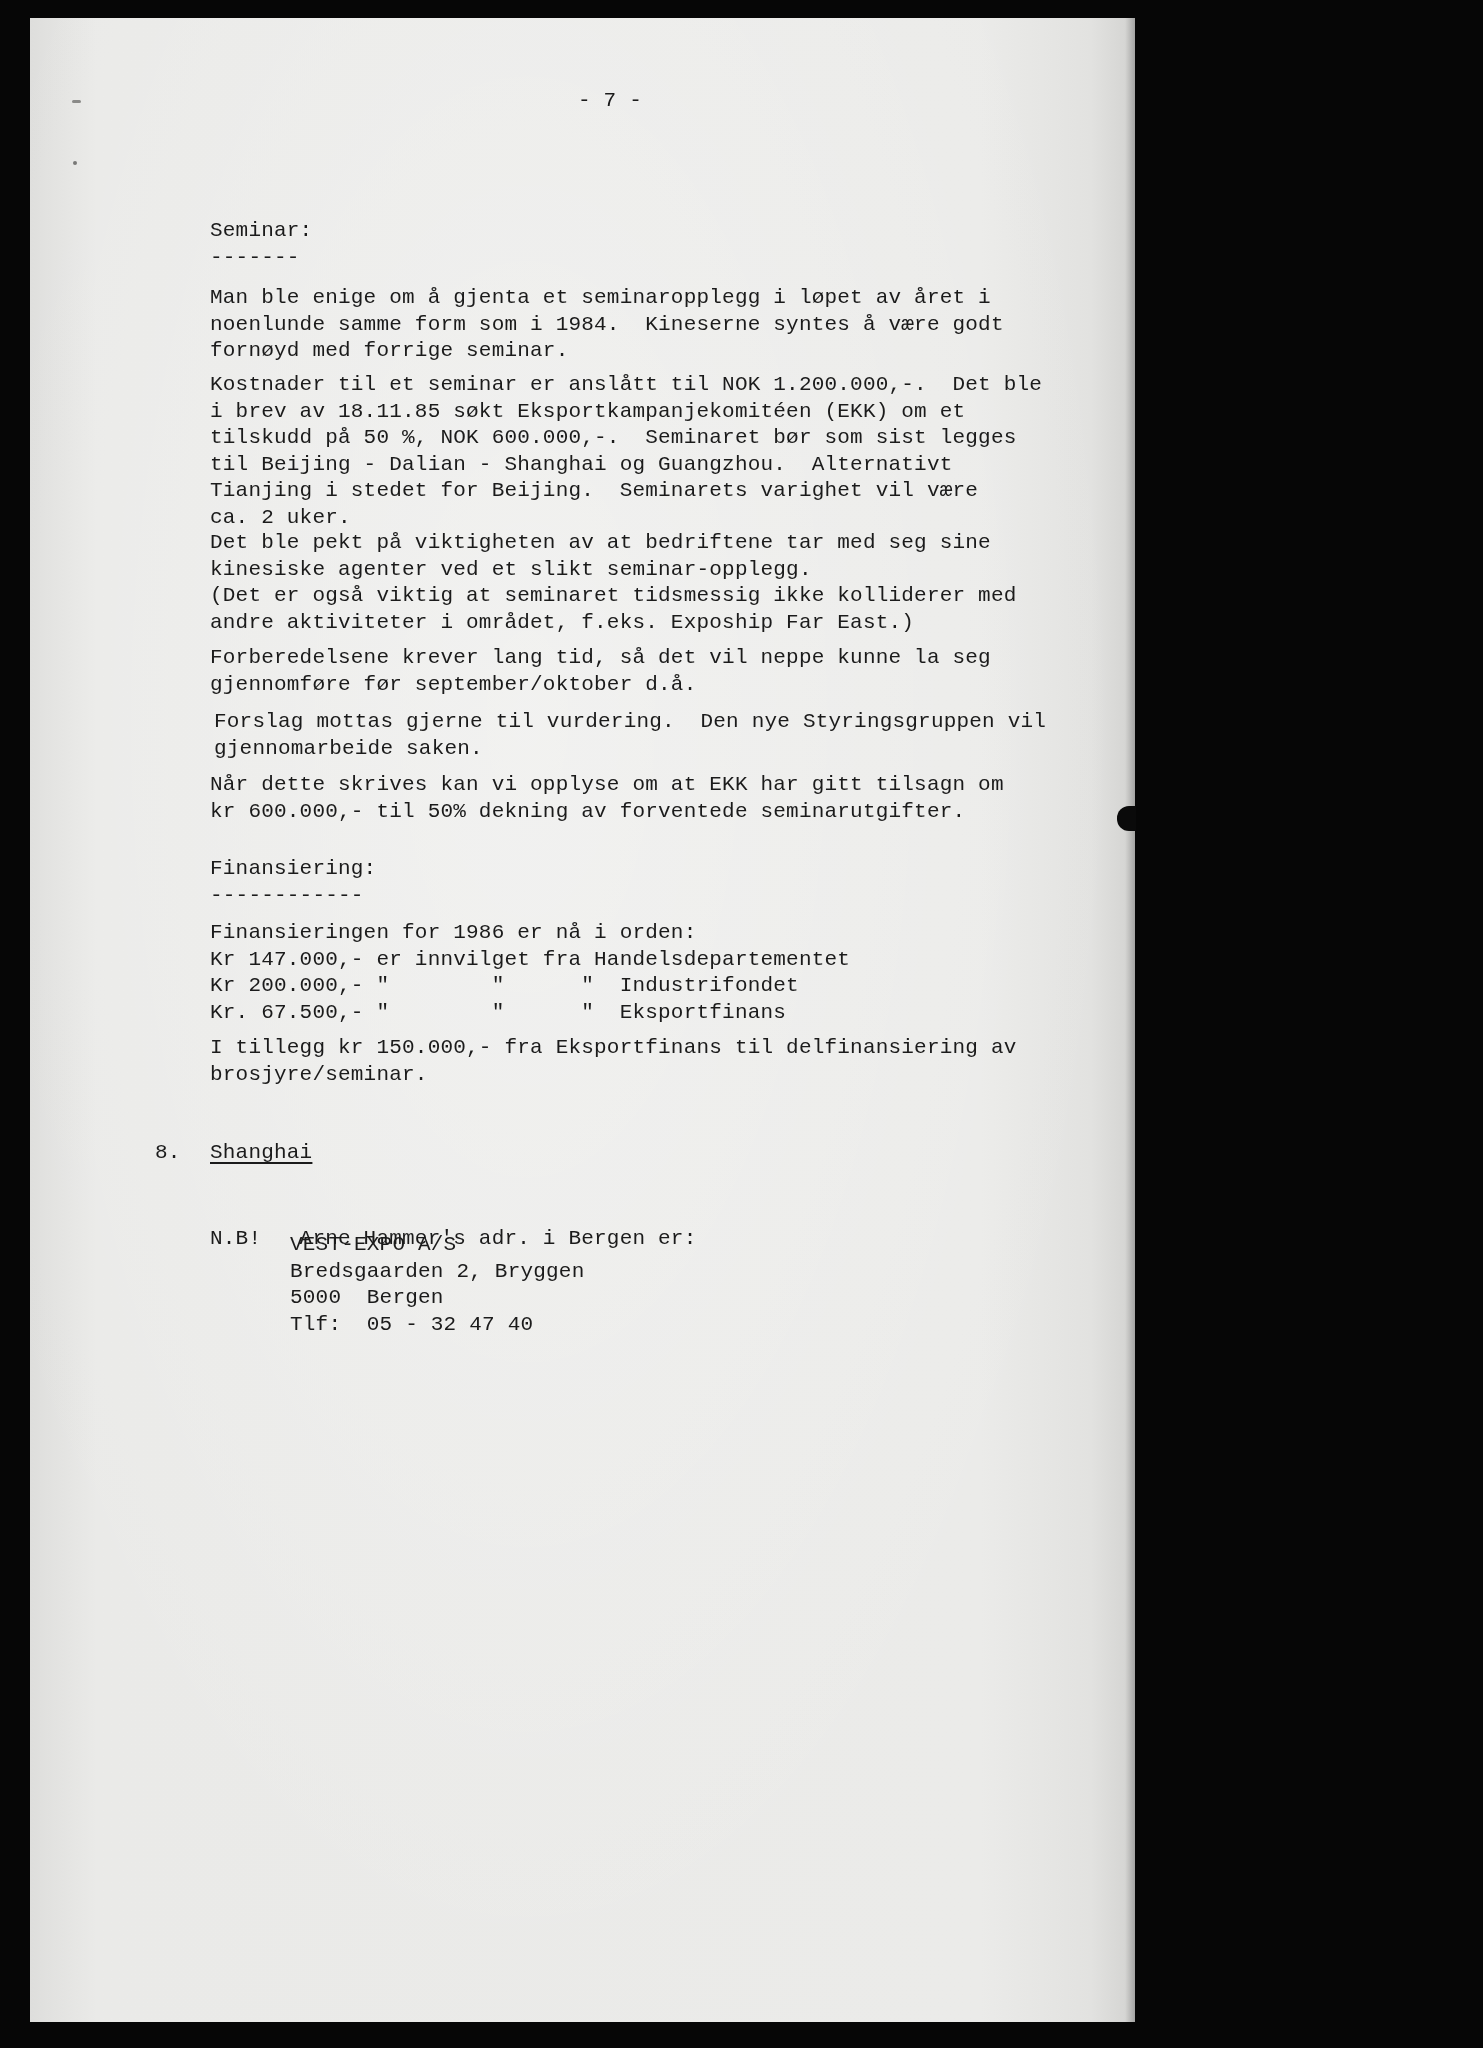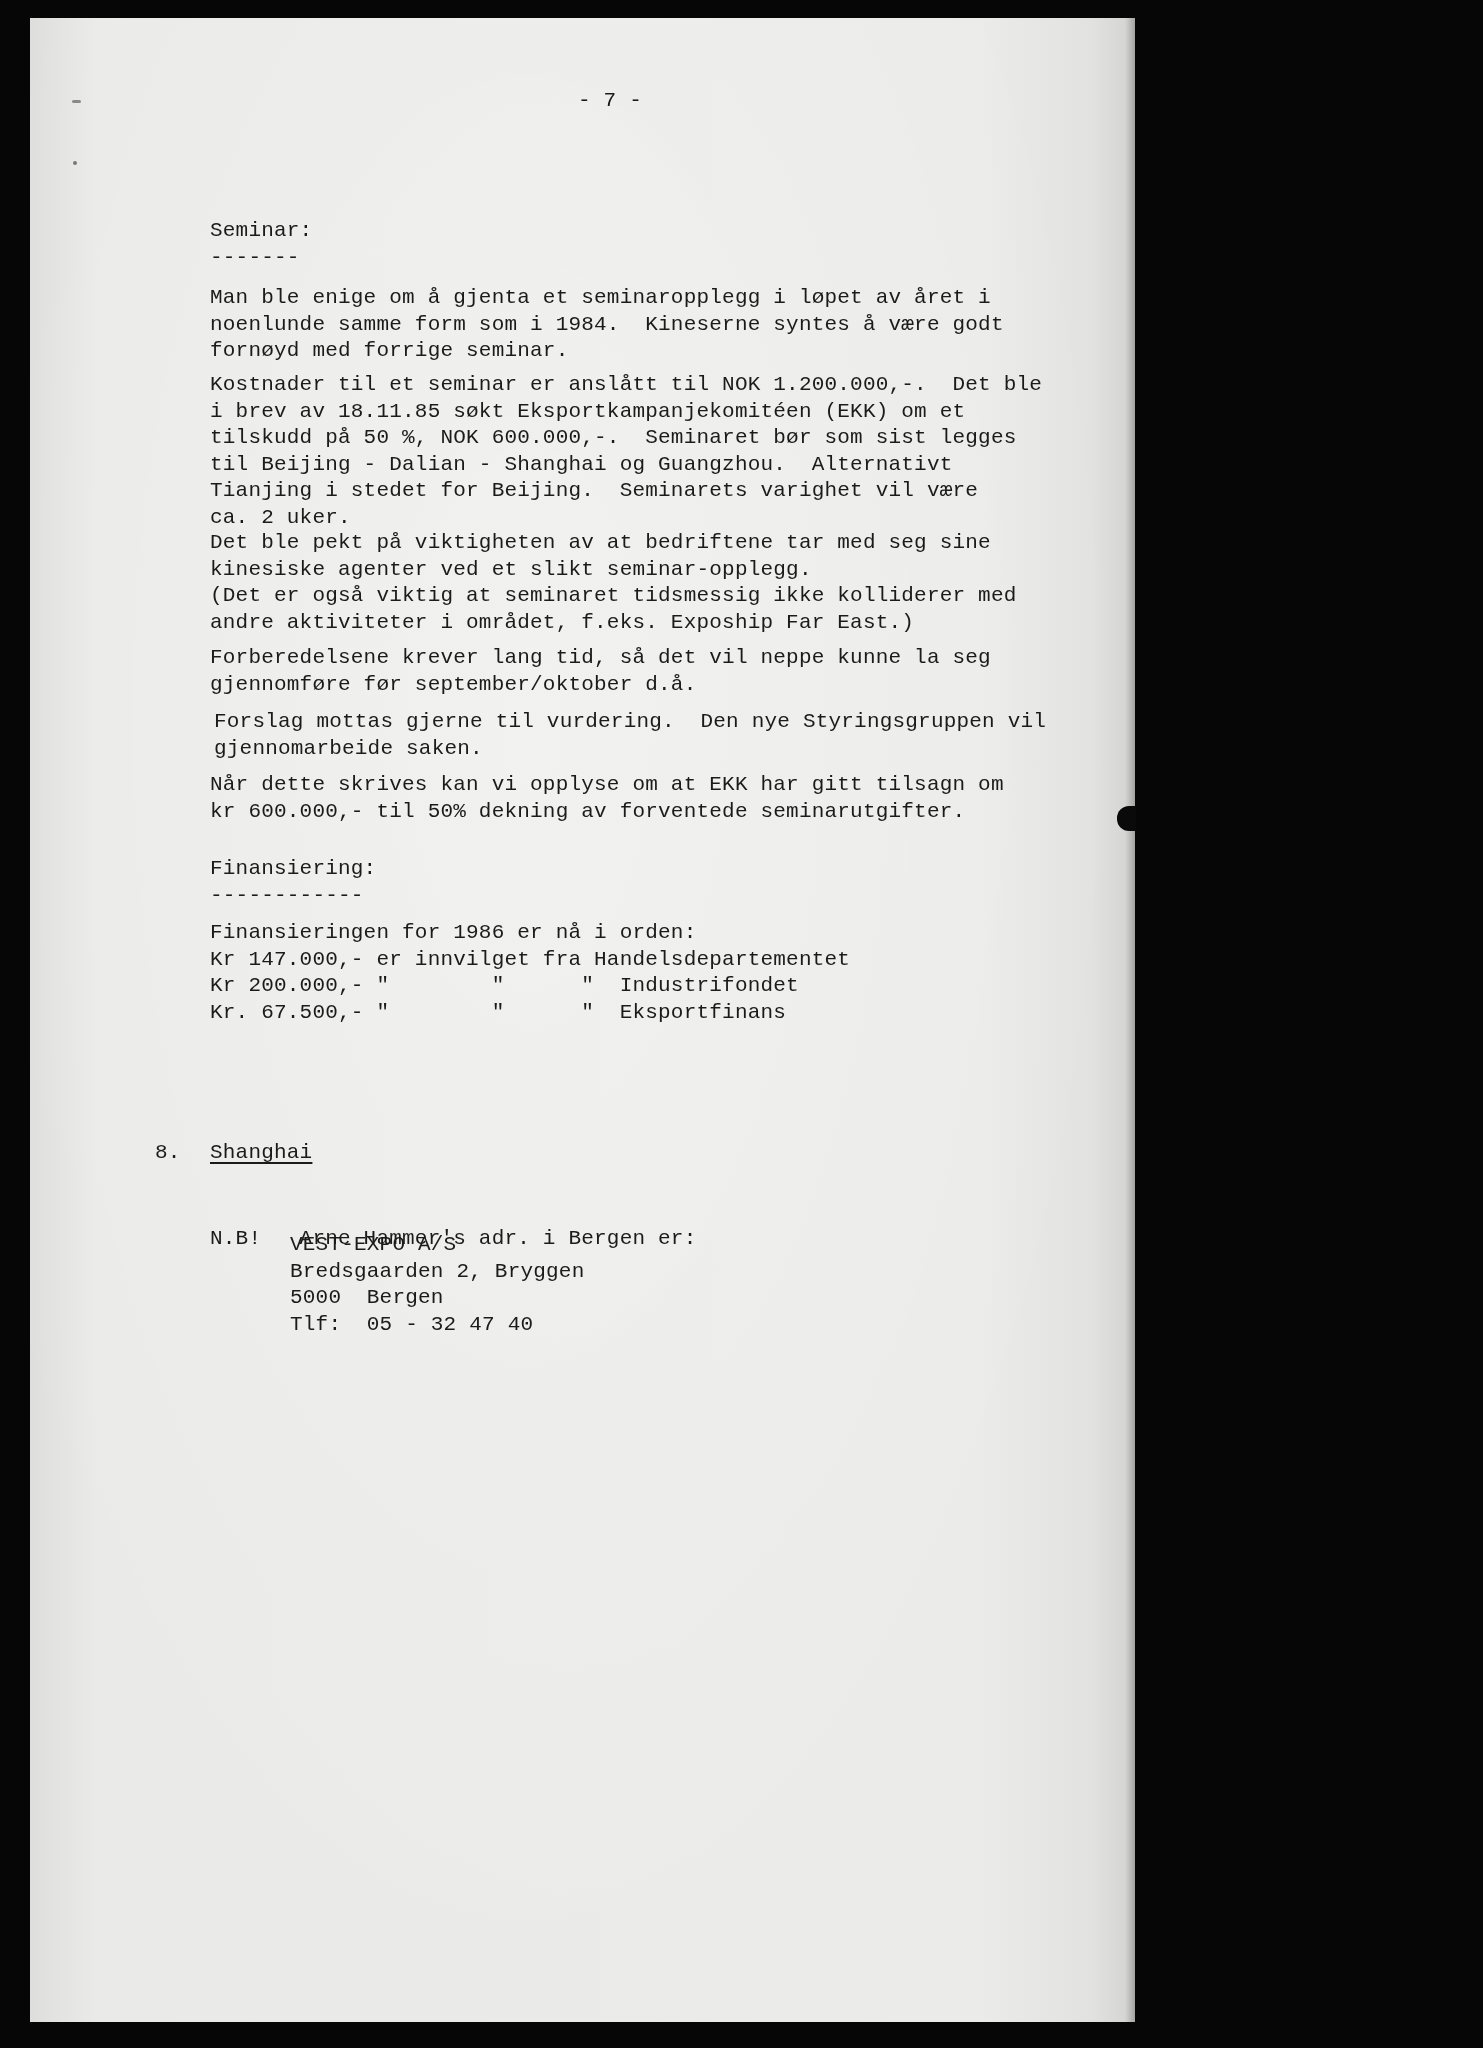--- a/index.html
+++ b/index.html
@@ -115,20 +115,22 @@
     <div class="txt" style="left:180px; top:754px;">Når dette skrives kan vi opplyse om at EKK har gitt tilsagn om
 kr 600.000,- til 50% dekning av forventede seminarutgifter.</div>
 
     <div class="txt" style="left:180px; top:838px;"><span>Finansiering:</span><br><span>------------</span></div>
 
     <div class="txt" style="left:180px; top:902px;">Finansieringen for 1986 er nå i orden:
 Kr 147.000,- er innvilget fra Handelsdepartementet
 Kr 200.000,- "        "      "  Industrifondet
 Kr. 67.500,- "        "      "  Eksportfinans</div>
 
+    <div class="txt" style="left:180px; top:1017px;">I tillegg kr 150.000,- fra Eksportfinans til delfinansiering av
+brosjyre/seminar.</div>
 
     <div class="txt" style="left:125px; top:1122px;">8.</div>
 
     <div class="txt underlined" style="left:180px; top:1122px;">Shanghai</div>
 
     <div class="txt" style="left:180px; top:1168px;margin-top:40px;">N.B!   Arne Hammer's adr. i Bergen er:</div>
 
     <div class="txt" style="left:260px; top:1214px;">VEST-EXPO A/S
 Bredsgaarden 2, Bryggen
 5000  Bergen

